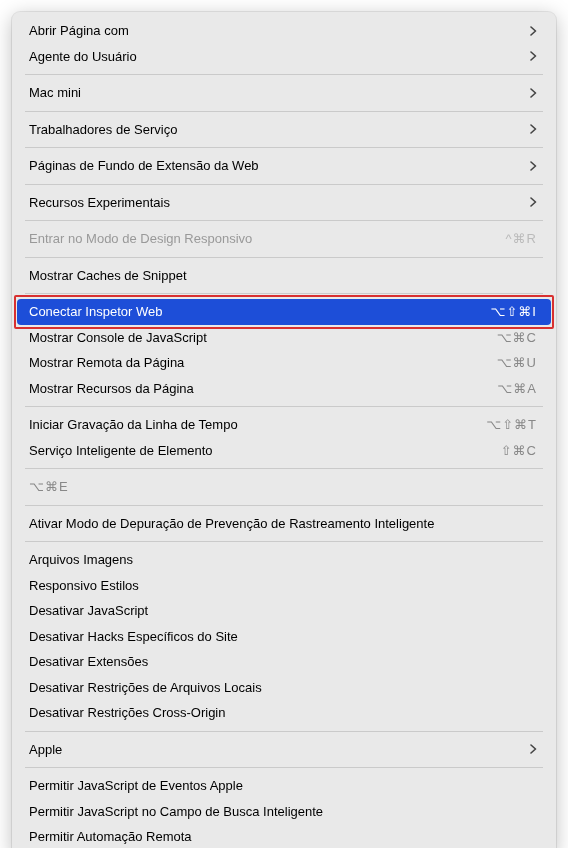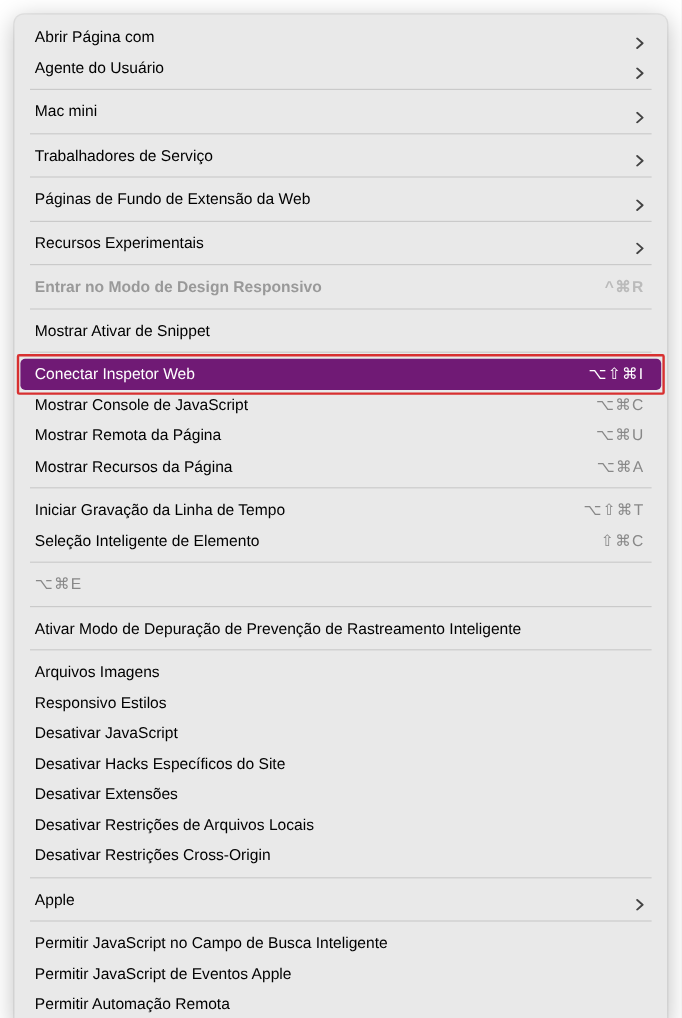--- a/index.html
+++ b/index.html
@@ -23,34 +23,33 @@
     .section {
       padding: 1px 0;
     }
     .separator {
       height: 1px;
       background: rgba(0,0,0,0.13);
       margin: 4px 8px;
     }
     .item {
       display: flex;
-      align-items: flex-end;
+      align-items: center;
       justify-content: space-between;
       padding: 3px 14px 3px 12px;
       color: #000;
       border-radius: 4px;
       line-height: 1.5;
       position: relative;
     }
     .item.disabled {
       color: #999;
-      font-weight: bold;
     }
     .item.selected {
-      background: #701a75;
+      background: #1d4ed8;
       color: #fff;
       gap: 36px;
     }
     .item-label {
       flex: 1;
     }
     .item-right {
       display: flex;
       align-items: center;
       gap: 4px;
@@ -162,21 +161,21 @@
       <div class="item disabled">
         <span class="item-label">Entrar no Modo de Design Responsivo</span>
         <span class="item-right">
           <span class="shortcut">^⌘R</span>
         </span>
       </div>
     </div>
     <div class="separator"></div>
     <div class="section">
       <div class="item">
-        <span class="item-label">Mostrar Ativar de Snippet</span>
+        <span class="item-label">Mostrar Caches de Snippet</span>
         <span class="item-right"></span>
       </div>
     </div>
     <div class="separator"></div>
     <div class="section">
       <div class="item selected">
         <span class="item-label">Conectar Inspetor Web</span>
         <span class="item-right">
           <span class="shortcut">⌥⇧⌘I</span>
         </span>
@@ -203,21 +202,21 @@
     </div>
     <div class="separator"></div>
     <div class="section">
       <div class="item">
         <span class="item-label">Iniciar Gravação da Linha de Tempo</span>
         <span class="item-right">
           <span class="shortcut">⌥⇧⌘T</span>
         </span>
       </div>
       <div class="item">
-        <span class="item-label">Seleção Inteligente de Elemento</span>
+        <span class="item-label">Serviço Inteligente de Elemento</span>
         <span class="item-right">
           <span class="shortcut">⇧⌘C</span>
         </span>
       </div>
     </div>
     <div class="separator"></div>
     <div class="section">
       <div class="item">
         <span class="item-right">
           <span class="shortcut">⌥⌘E</span>
@@ -271,25 +270,25 @@
             <svg width="7" height="10" viewBox="0 0 7 10">
               <path d="M1 1 L5.5 5 L1 9" stroke="currentColor" stroke-width="1.6" fill="none" stroke-linecap="round" stroke-linejoin="round"></path>
             </svg>
           </span>
         </span>
       </div>
     </div>
     <div class="separator"></div>
     <div class="section">
       <div class="item">
+        <span class="item-label">Permitir JavaScript de Eventos Apple</span>
+        <span class="item-right"></span>
+      </div>
+      <div class="item">
         <span class="item-label">Permitir JavaScript no Campo de Busca Inteligente</span>
-        <span class="item-right"></span>
-      </div>
-      <div class="item">
-        <span class="item-label">Permitir JavaScript de Eventos Apple</span>
         <span class="item-right"></span>
       </div>
       <div class="item">
         <span class="item-label">Permitir Automação Remota</span>
         <span class="item-right"></span>
       </div>
     </div>
   </div>
 
 </body></html>

